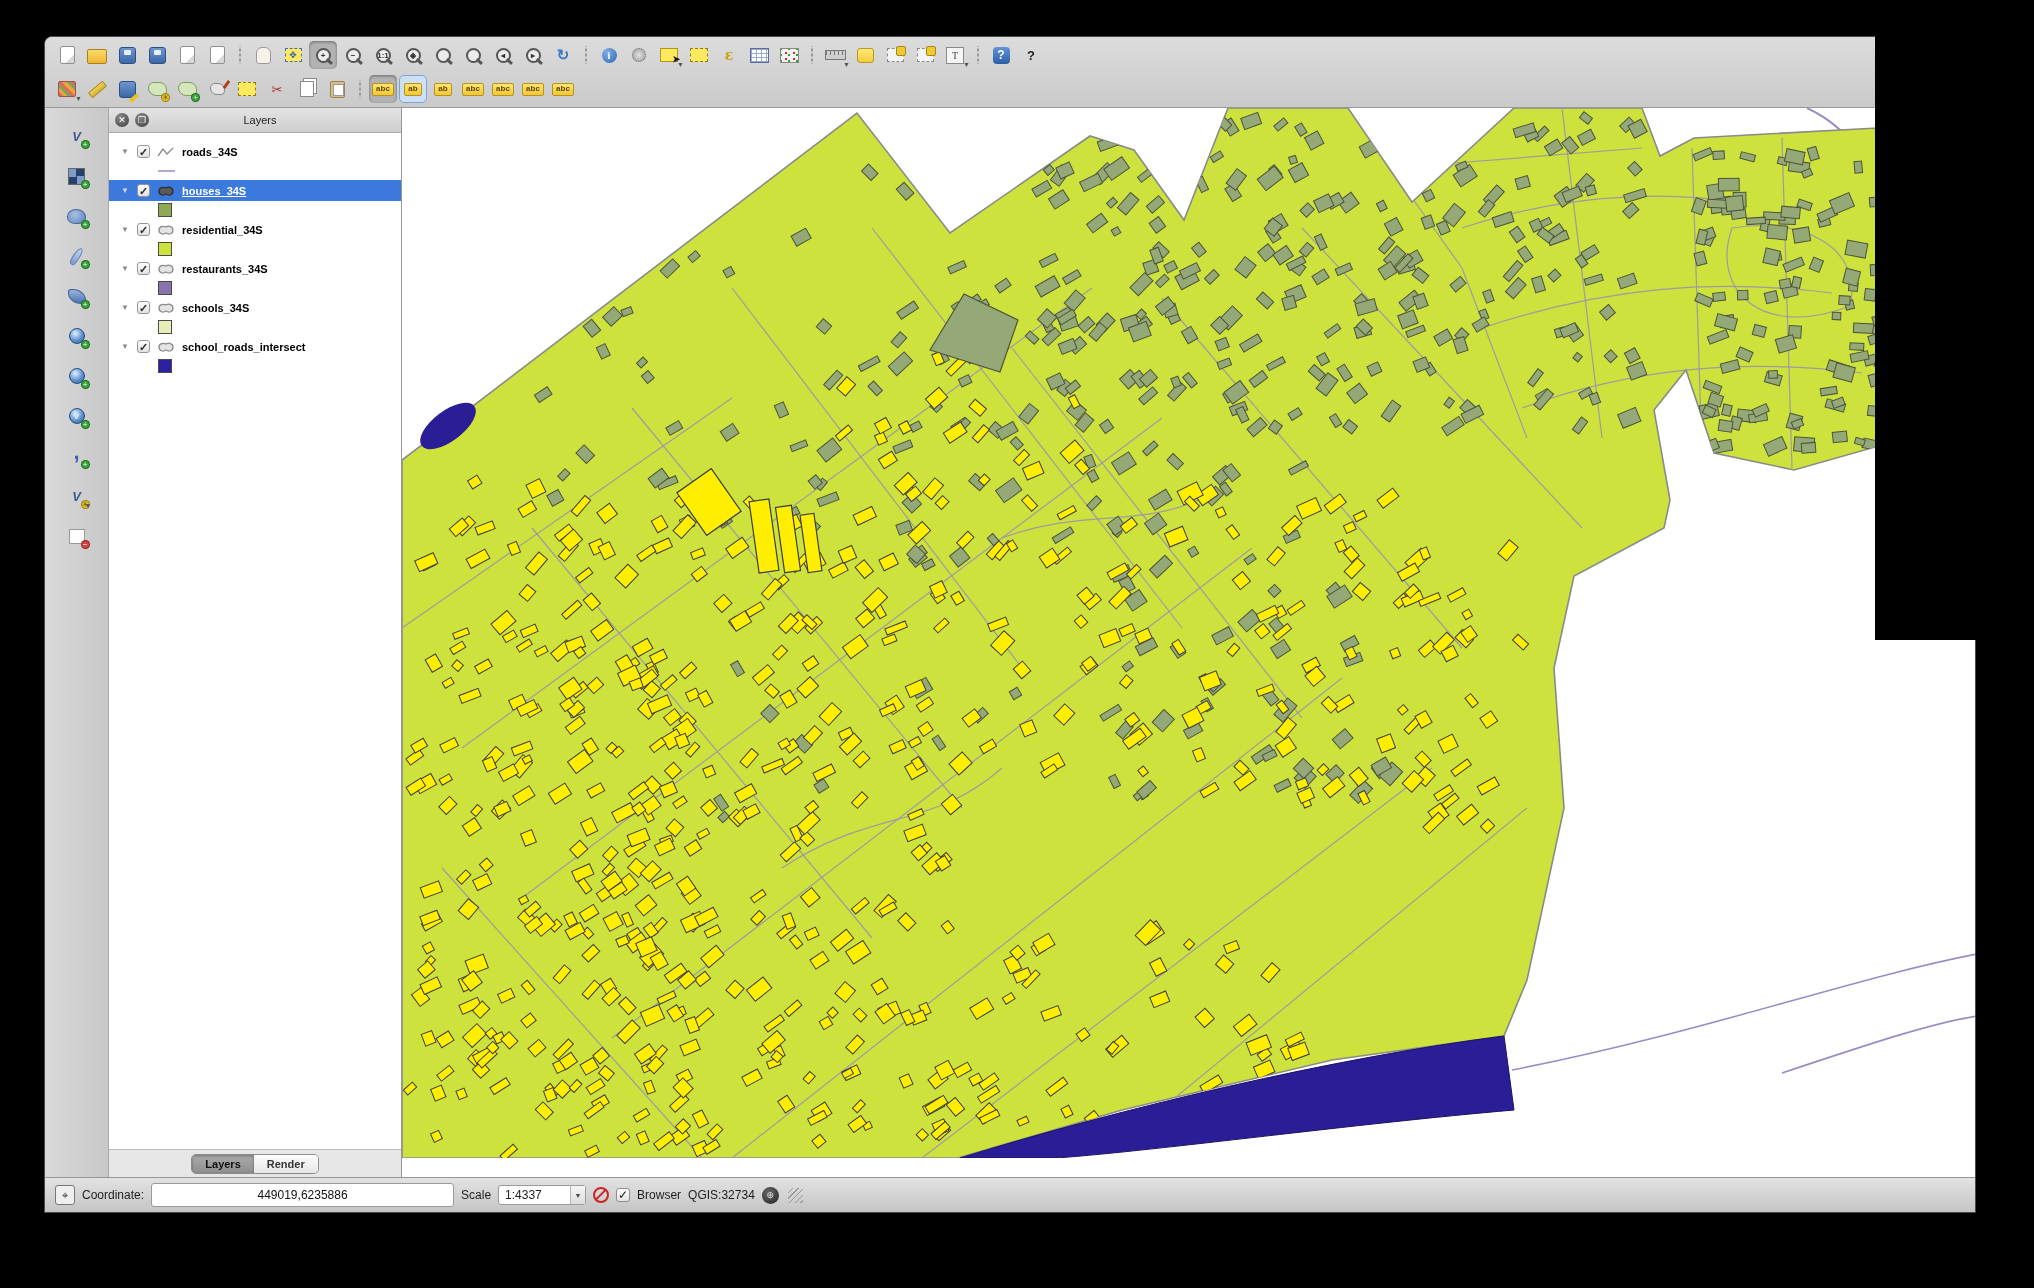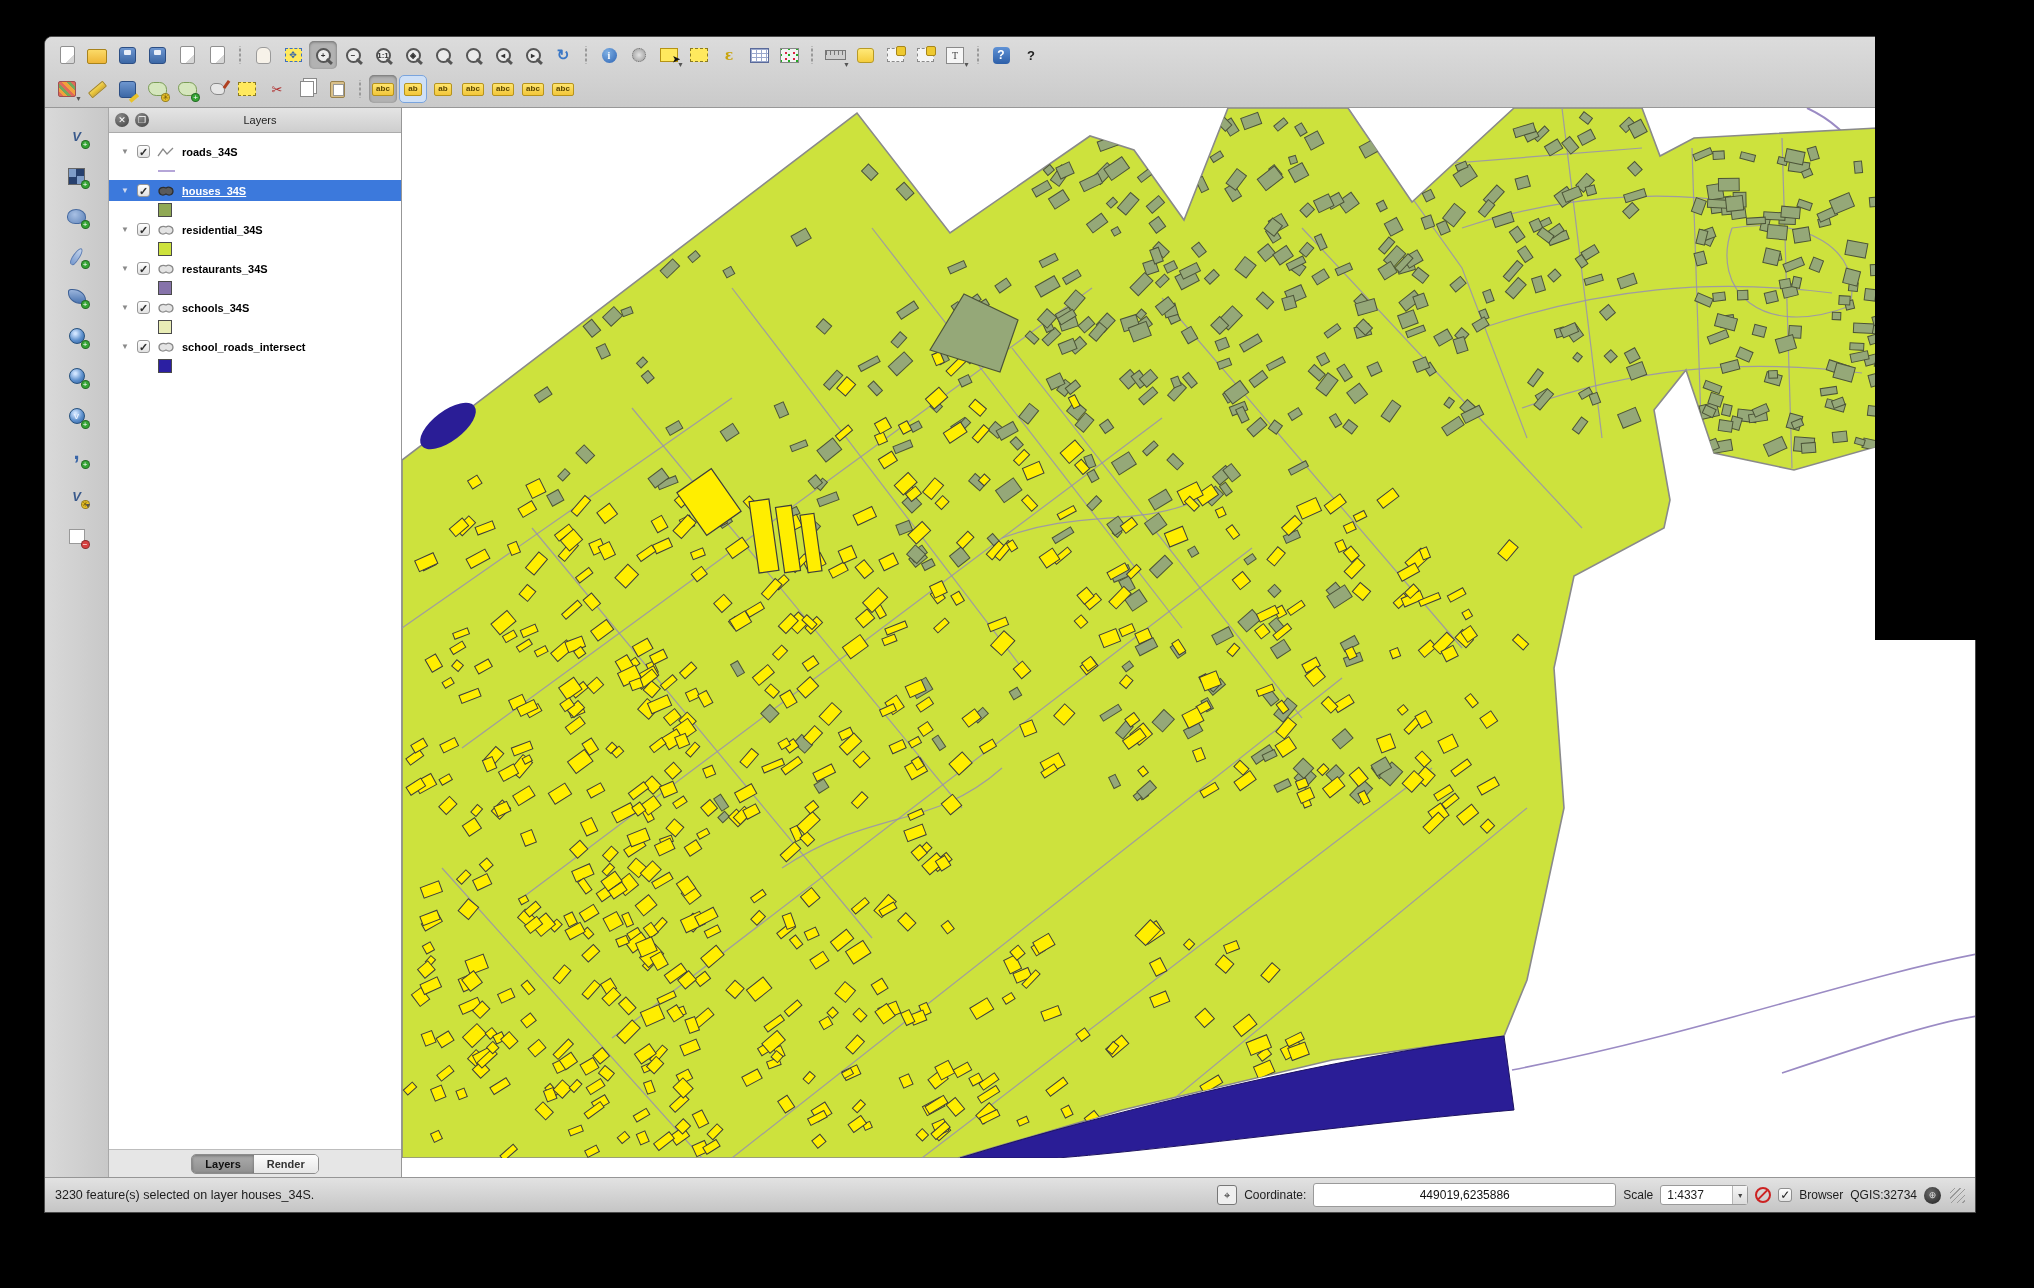--- a/index.html
+++ b/index.html
@@ -1511,21 +1511,20 @@
           </g>
           <ellipse cx="46" cy="318" rx="33" ry="15" fill="#2a1d96" transform="rotate(-37 46 318)"></ellipse>
           <path d="M558,1050 C720,1000 930,950 1102,928 L1112,1002 C950,1016 760,1042 655,1050 Z" fill="#2a1d96" stroke="#1d1260" stroke-width="1"></path>
           <path d="M1110,962 C1300,925 1450,870 1575,846" stroke="#9b8bc4" stroke-width="1.6" fill="none"></path>
           <path d="M1380,965 C1470,935 1530,915 1575,908" stroke="#9b8bc4" stroke-width="1.6" fill="none"></path>
         </svg>
       </div>
   </div>
 
   <div class="statusbar">
-    <span class="sb-msg">3230 feature(s) selected on layer houses_34S.</span>
     <span class="sb-ic">⌖</span>
     <span>Coordinate:</span>
     <input class="sb-input" value="449019,6235886" style="">
     <span>Scale</span>
     <span class="sb-combo">
       <span class="val">1:4337</span>
       <span class="dd">▼</span>
     </span>
     <span class="stoprender"></span>
     <span class="sb-cb">✓</span>

